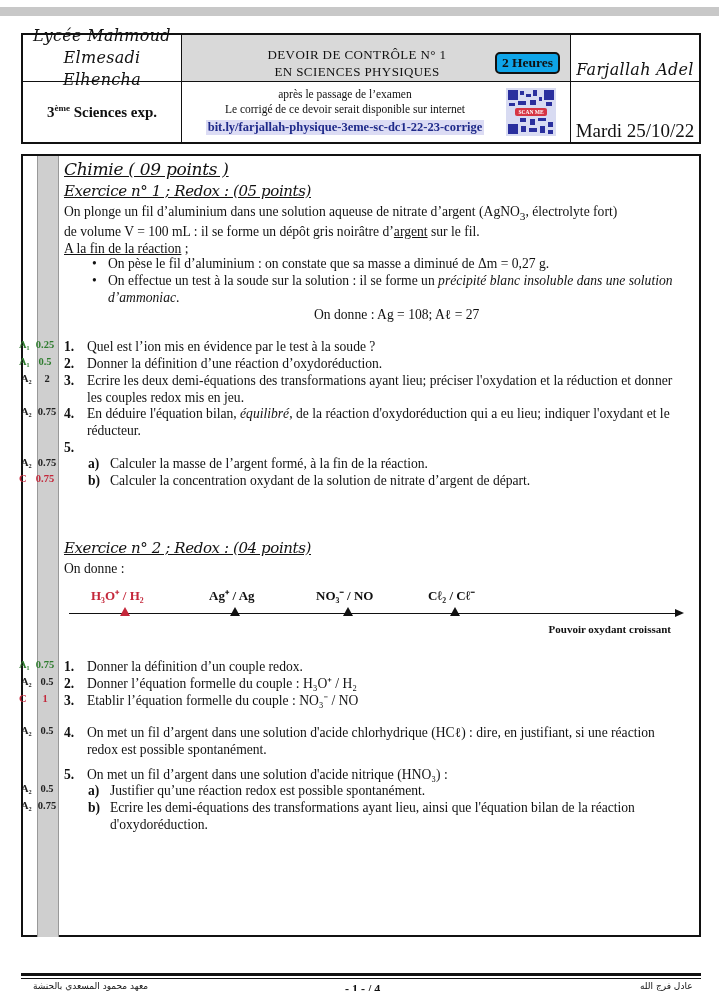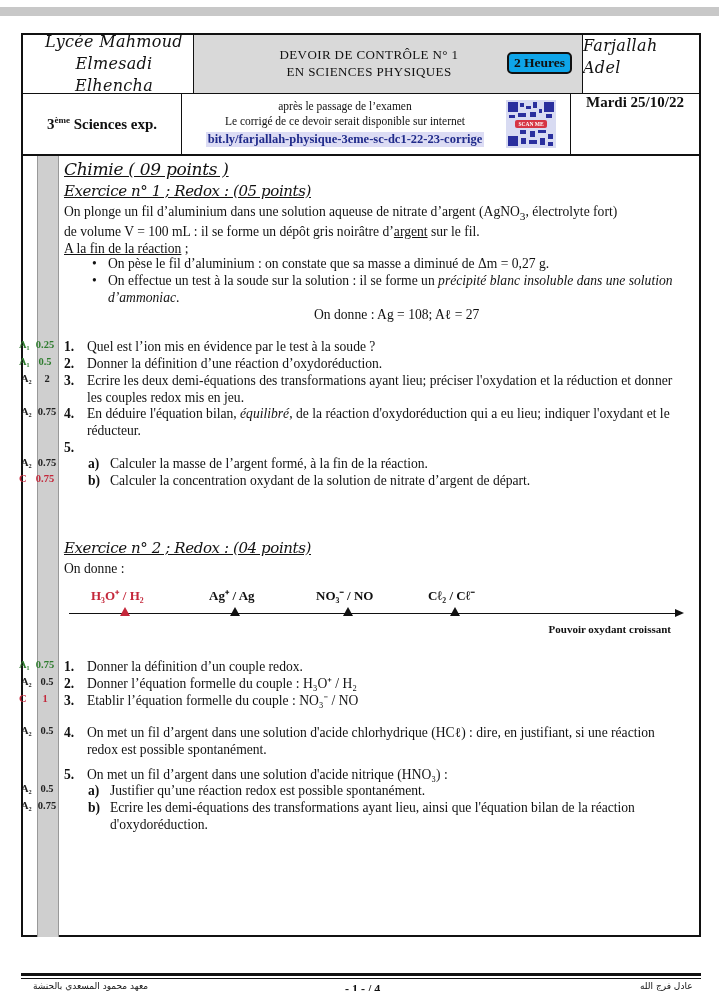--- a/index.html
+++ b/index.html
@@ -8,33 +8,33 @@
     font-family: "Liberation Serif", serif; color: #111;
   }
   .topbar { position: absolute; left: 0; top: 7px; width: 719px; height: 9px; background: #c8c8c8; }
 
   
   .hdr { position: absolute; left: 21px; top: 33px; width: 680px; border: 2px solid #111; box-sizing: border-box; }
   .hdr-row { display: flex; }
   .hdr-row + .hdr-row { border-top: 1px solid #111; }
   .c1 { width: 158px; border-right: 1px solid #111; display: flex; align-items: center; justify-content: center; text-align: center; }
   .c2 { width: 388px; border-right: 1px solid #111; position: relative; }
-  .c3 { flex: 1; display: flex; align-items: flex-start; justify-content: center; }
-  .r1 { height: 58px; padding-left: 12px; }
+  .c3 { flex: 1; display: flex; align-items: flex-end; justify-content: center; }
+  .r1 { height: 46px; }
   .r2 { height: 60px; }
   .r1 .c2 { background: #d9d9d9; }
   .script { font-family: "DejaVu Serif", serif; font-style: italic; font-size: 16px; line-height: 22px; letter-spacing: 0.3px; }
   .title-block { position: absolute; left: 60px; top: 11px; width: 230px; text-align: center; font-size: 13px; line-height: 17px; letter-spacing: 0.4px; font-variant: small-caps; }
   .duration { position: absolute; right: 10px; top: 17px; border: 2px solid #111; border-radius: 5px; padding: 1px 5px; font-weight: bold; font-size: 13.5px; background: #0ea5e9; }
   .class-label { font-weight: bold; font-size: 15px; }
   .class-label sup { font-size: 9px; }
   .notice { position: absolute; left: 8px; top: 5px; width: 310px; text-align: center; font-size: 11.5px; line-height: 15px; }
   .link { display: inline-block; margin-top: 3px; font-weight: bold; color: #1f2a8a; background: #dcdcf4; font-size: 12.5px; padding: 0 2px; }
   .qr { position: absolute; right: 14px; top: 6px; width: 50px; height: 48px; }
-  .date { font-weight: bold; font-size: 15px; }
+  .date { font-weight: normal; font-size: 19px; }
 
   
   .main { position: absolute; left: 21px; top: 154px; width: 680px; height: 783px; border: 2px solid #111; border-top: 2px solid #111; box-sizing: border-box; }
   .margin-strip { position: absolute; left: 14px; top: 0; width: 20px; height: 781px; background: #cfcfcf; border-left: 1px solid #999; border-right: 1px solid #999; }
   .content { position: absolute; left: 41px; top: 0; width: 630px; }
   .sec-title { position: absolute; left: 0; font-family: "DejaVu Serif", serif; font-style: italic; text-decoration: underline; font-size: 17px; letter-spacing: -0.3px; }
   .ex-title { position: absolute; left: 0; font-family: "DejaVu Serif", serif; font-style: italic; text-decoration: underline; font-size: 15px; letter-spacing: -0.4px; }
   .para { position: absolute; left: 0; font-size: 13.6px; line-height: 16.5px; width: 625px; }
   .u { text-decoration: underline; }
   .b { font-weight: normal; }

